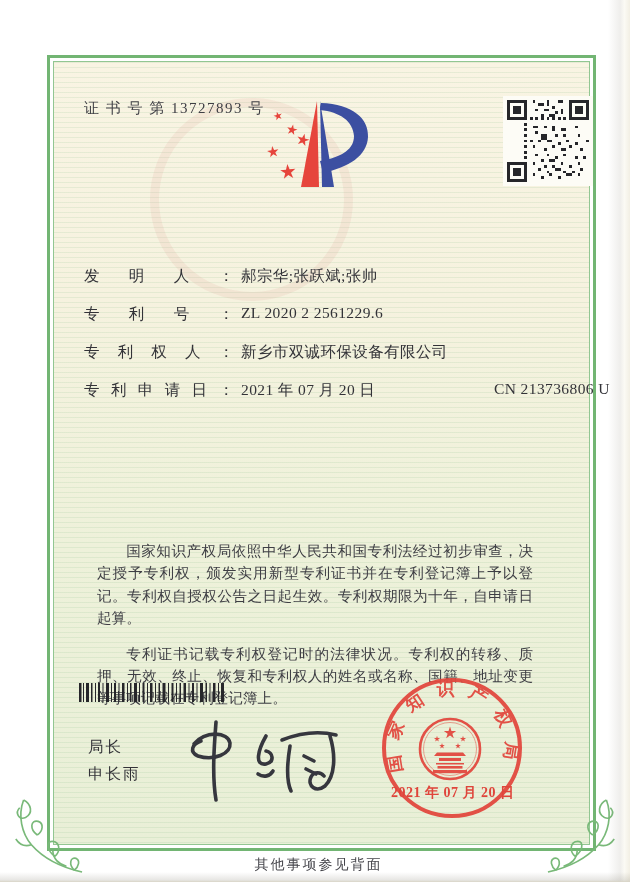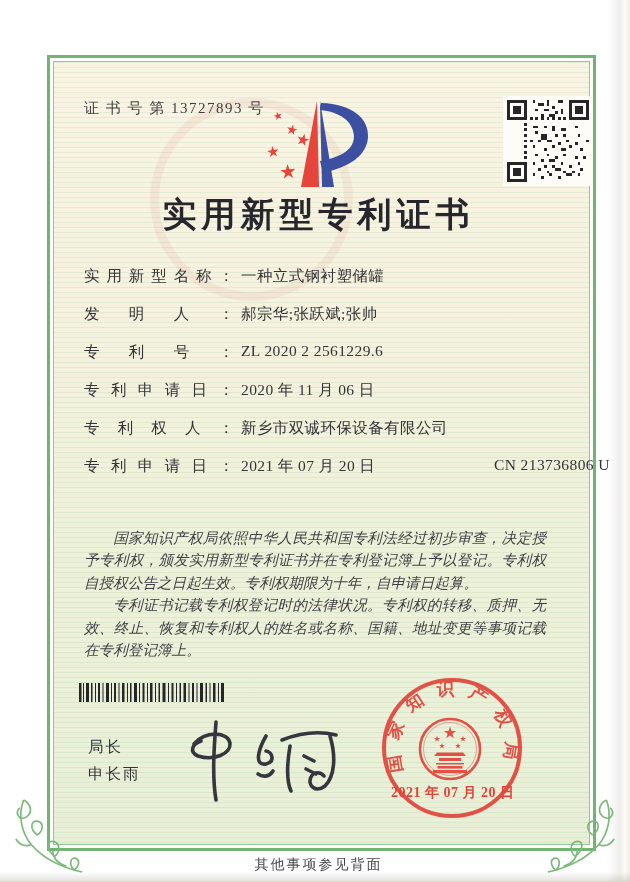--- a/index.html
+++ b/index.html
@@ -23,21 +23,21 @@
          font-size:34px;font-weight:700;letter-spacing:5px;color:#26262c;}
   .fields{position:absolute;left:84px;top:266px;width:480px;font-size:15.5px;color:#333338;}
   .frow{position:relative;height:23px;margin-bottom:15px;white-space:nowrap;}
   .flabel{display:inline-block;width:150px;text-align:justify;text-align-last:justify;vertical-align:top;}
   .fvalue{margin-left:7px;letter-spacing:.4px;}
   .grant .flabel2{position:absolute;left:270px;display:inline-block;width:132px;
          text-align:justify;text-align-last:justify;}
   .grant .fvalue2{position:absolute;left:410px;letter-spacing:.4px;}
   .body-text{position:absolute;left:84px;top:527px;width:462px;font-size:14.6px;line-height:22.4px;
          color:#3e3e44;text-align:justify;}
-  .body-text p{margin:0;text-indent:2em;font-style:italic;}
+  .body-text p{margin:13px;text-indent:2em;}
   .barcode{position:absolute;left:79px;top:683px;width:146px;height:19px;}
   .signer{position:absolute;left:88px;top:733px;font-size:15.5px;line-height:27px;color:#333338;letter-spacing:2px;}
   .signature-svg{position:absolute;left:178px;top:718px;}
   .seal-svg{position:absolute;left:377px;top:673px;opacity:.94;}
   .seal-date{position:absolute;left:391px;top:784px;font-size:14px;font-weight:600;
          color:#df453b;letter-spacing:.5px;white-space:nowrap;}
   .page-no{position:absolute;left:47px;top:823px;width:543px;text-align:center;font-size:13.5px;color:#38383e;}
   .back-note{position:absolute;left:47px;top:856px;width:543px;text-align:center;font-size:14px;
          letter-spacing:2px;color:#45454b;}
   .corner{position:absolute;width:76px;height:80px;}
@@ -90,34 +90,27 @@
                M9,9h2v1h-2z M13,9h1v1h-1z M16,9h1v2h-1z M19,10h2v1h-2z M24,9h1v1h-1z M10,11h1v1h-1z M12,12h2v2h-2z M17,12h1v1h-1z M20,12h1v1h-1z M25,12h1v1h-1z
                M8,14h1v1h-1z M11,14h1v1h-1z M14,14h2v1h-2z M18,15h1v1h-1z M21,14h1v1h-1z M24,15h1v1h-1z
                M9,16h1v1h-1z M13,17h1v1h-1z M16,16h1v1h-1z M19,17h2v1h-2z M22,16h1v1h-1z M26,17h1v1h-1z
                M10,19h1v1h-1z M14,19h1v1h-1z M17,20h1v1h-1z M20,19h1v1h-1z M24,20h1v1h-1z M12,21h1v1h-1z M15,21h2v1h-2z M25,22h1v1h-1z
                M9,22h1v1h-1z M13,23h1v1h-1z M16,23h1v1h-1z M19,22h1v1h-1z M22,23h1v1h-1z
                M11,24h1v1h-1z M14,25h1v1h-1z M17,24h2v1h-2z M20,25h1v1h-1z M23,25h1v1h-1z M26,24h1v1h-1z
                M9,26h1v1h-1z M12,27h1v1h-1z M15,26h1v1h-1z M18,27h1v1h-1z M21,26h2v1h-2z M25,26h1v1h-1z M27,20h1v1h-1z M28,14h1v1h-1z"></path>
     </g>
   </svg>
 
-  <div class="title">实用新型专利证书</div>
 
   <div class="fields">
-    <div class="frow">
-      <span class="flabel">实用新型名称：</span><span class="fvalue">一种立式钢衬塑储罐</span>
-    </div>
     <div class="frow">
       <span class="flabel">发明人：</span><span class="fvalue">郝宗华;张跃斌;张帅</span>
     </div>
     <div class="frow">
       <span class="flabel">专利号：</span><span class="fvalue">ZL 2020 2 2561229.6</span>
-    </div>
-    <div class="frow">
-      <span class="flabel">专利申请日：</span><span class="fvalue">2020 年 11 月 06 日</span>
     </div>
     <div class="frow">
       <span class="flabel">专利权人：</span><span class="fvalue">新乡市双诚环保设备有限公司</span>
     </div>
     <div class="frow grant">
       <span class="flabel">专利申请日：</span><span class="fvalue">2021 年 07 月 20 日</span>
       <span class="fvalue2">CN 213736806 U</span>
     </div>
   </div>
 

